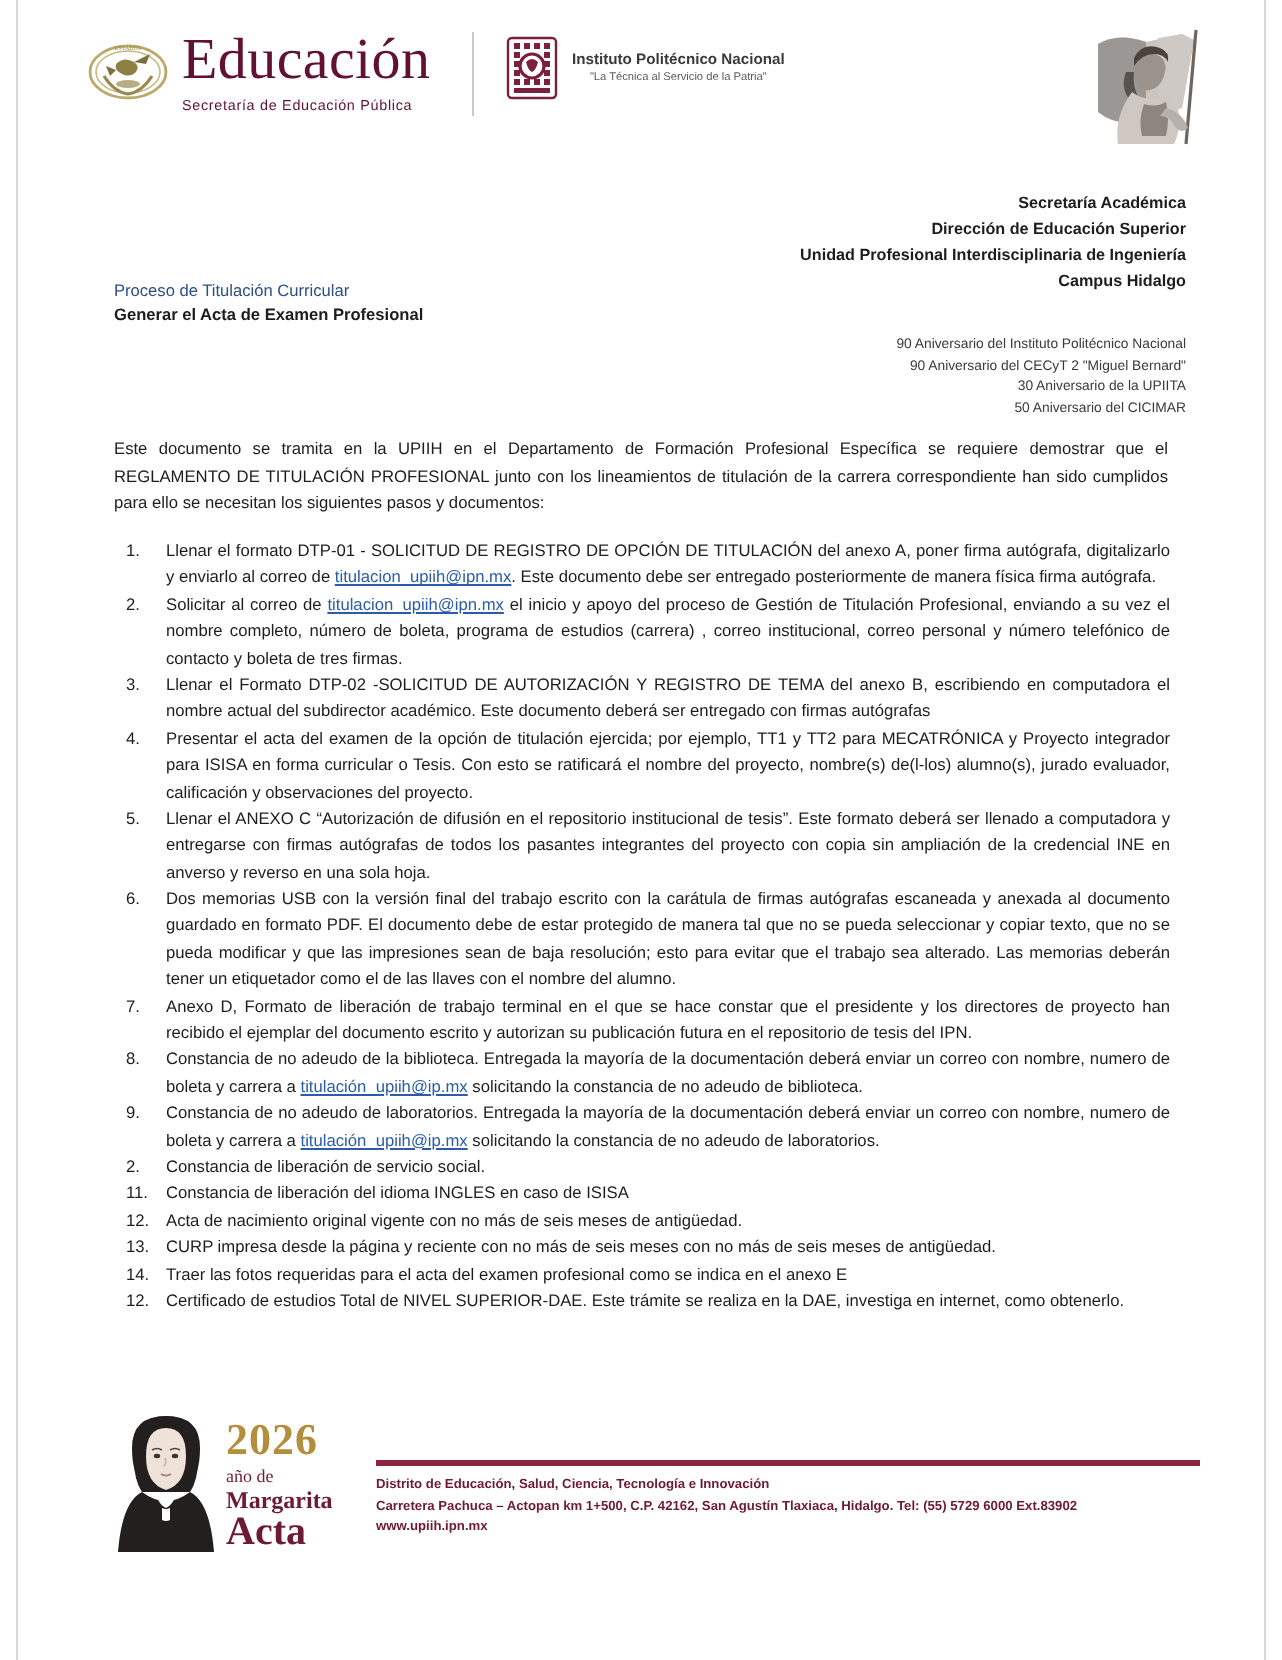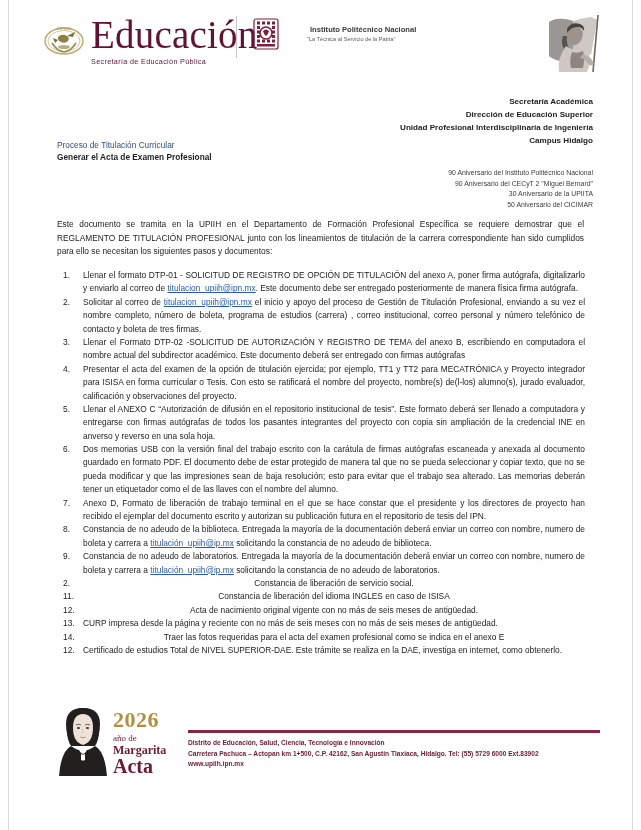--- a/index.html
+++ b/index.html
@@ -52,21 +52,21 @@
     width: 40px;
     height: 40px;
     flex: 0 0 40px;
     position: relative;
   }
   .edu-text-wrap {
     line-height: 1;
   }
   .edu-title {
     font-family: "Liberation Serif", serif;
-    font-size: 39px;
+    font-size: 29px;
     color: #611232;
     letter-spacing: 0.2px;
     line-height: 0.98;
     font-weight: 400;
   }
   .edu-sub {
     font-size: 7.2px;
     color: #611232;
     font-weight: normal;
     letter-spacing: 0.35px;
@@ -91,21 +91,20 @@
   .ipn-seal {
     width: 28px;
     height: 32px;
     flex: 0 0 28px;
   }
   .ipn-name {
     font-size: 7.6px;
     font-weight: bold;
     color: #3a3a3a;
     line-height: 1.25;
-    margin-left: 24px;
   }
   .ipn-motto {
     font-size: 5.6px;
     color: #5a5a5a;
     line-height: 1.2;
     text-align: center;
     margin-top: 1px;
   }
   .flag-img {
     position: absolute;
@@ -183,21 +182,21 @@
     flex: 0 0 26px;
     width: 26px;
     text-align: left;
     padding-left: 6px;
     box-sizing: border-box;
   }
   .step-text {
     flex: 1 1 auto;
     text-align: justify;
   }
-  .step-text.nojust { text-align: center; }
+  .step-text.nojust { text-align: left; }
   a.mail {
     color: #2a5caa;
     text-decoration: underline;
   }
 
   
   .footer {
     position: absolute;
     left: 0;
     bottom: 42px;

